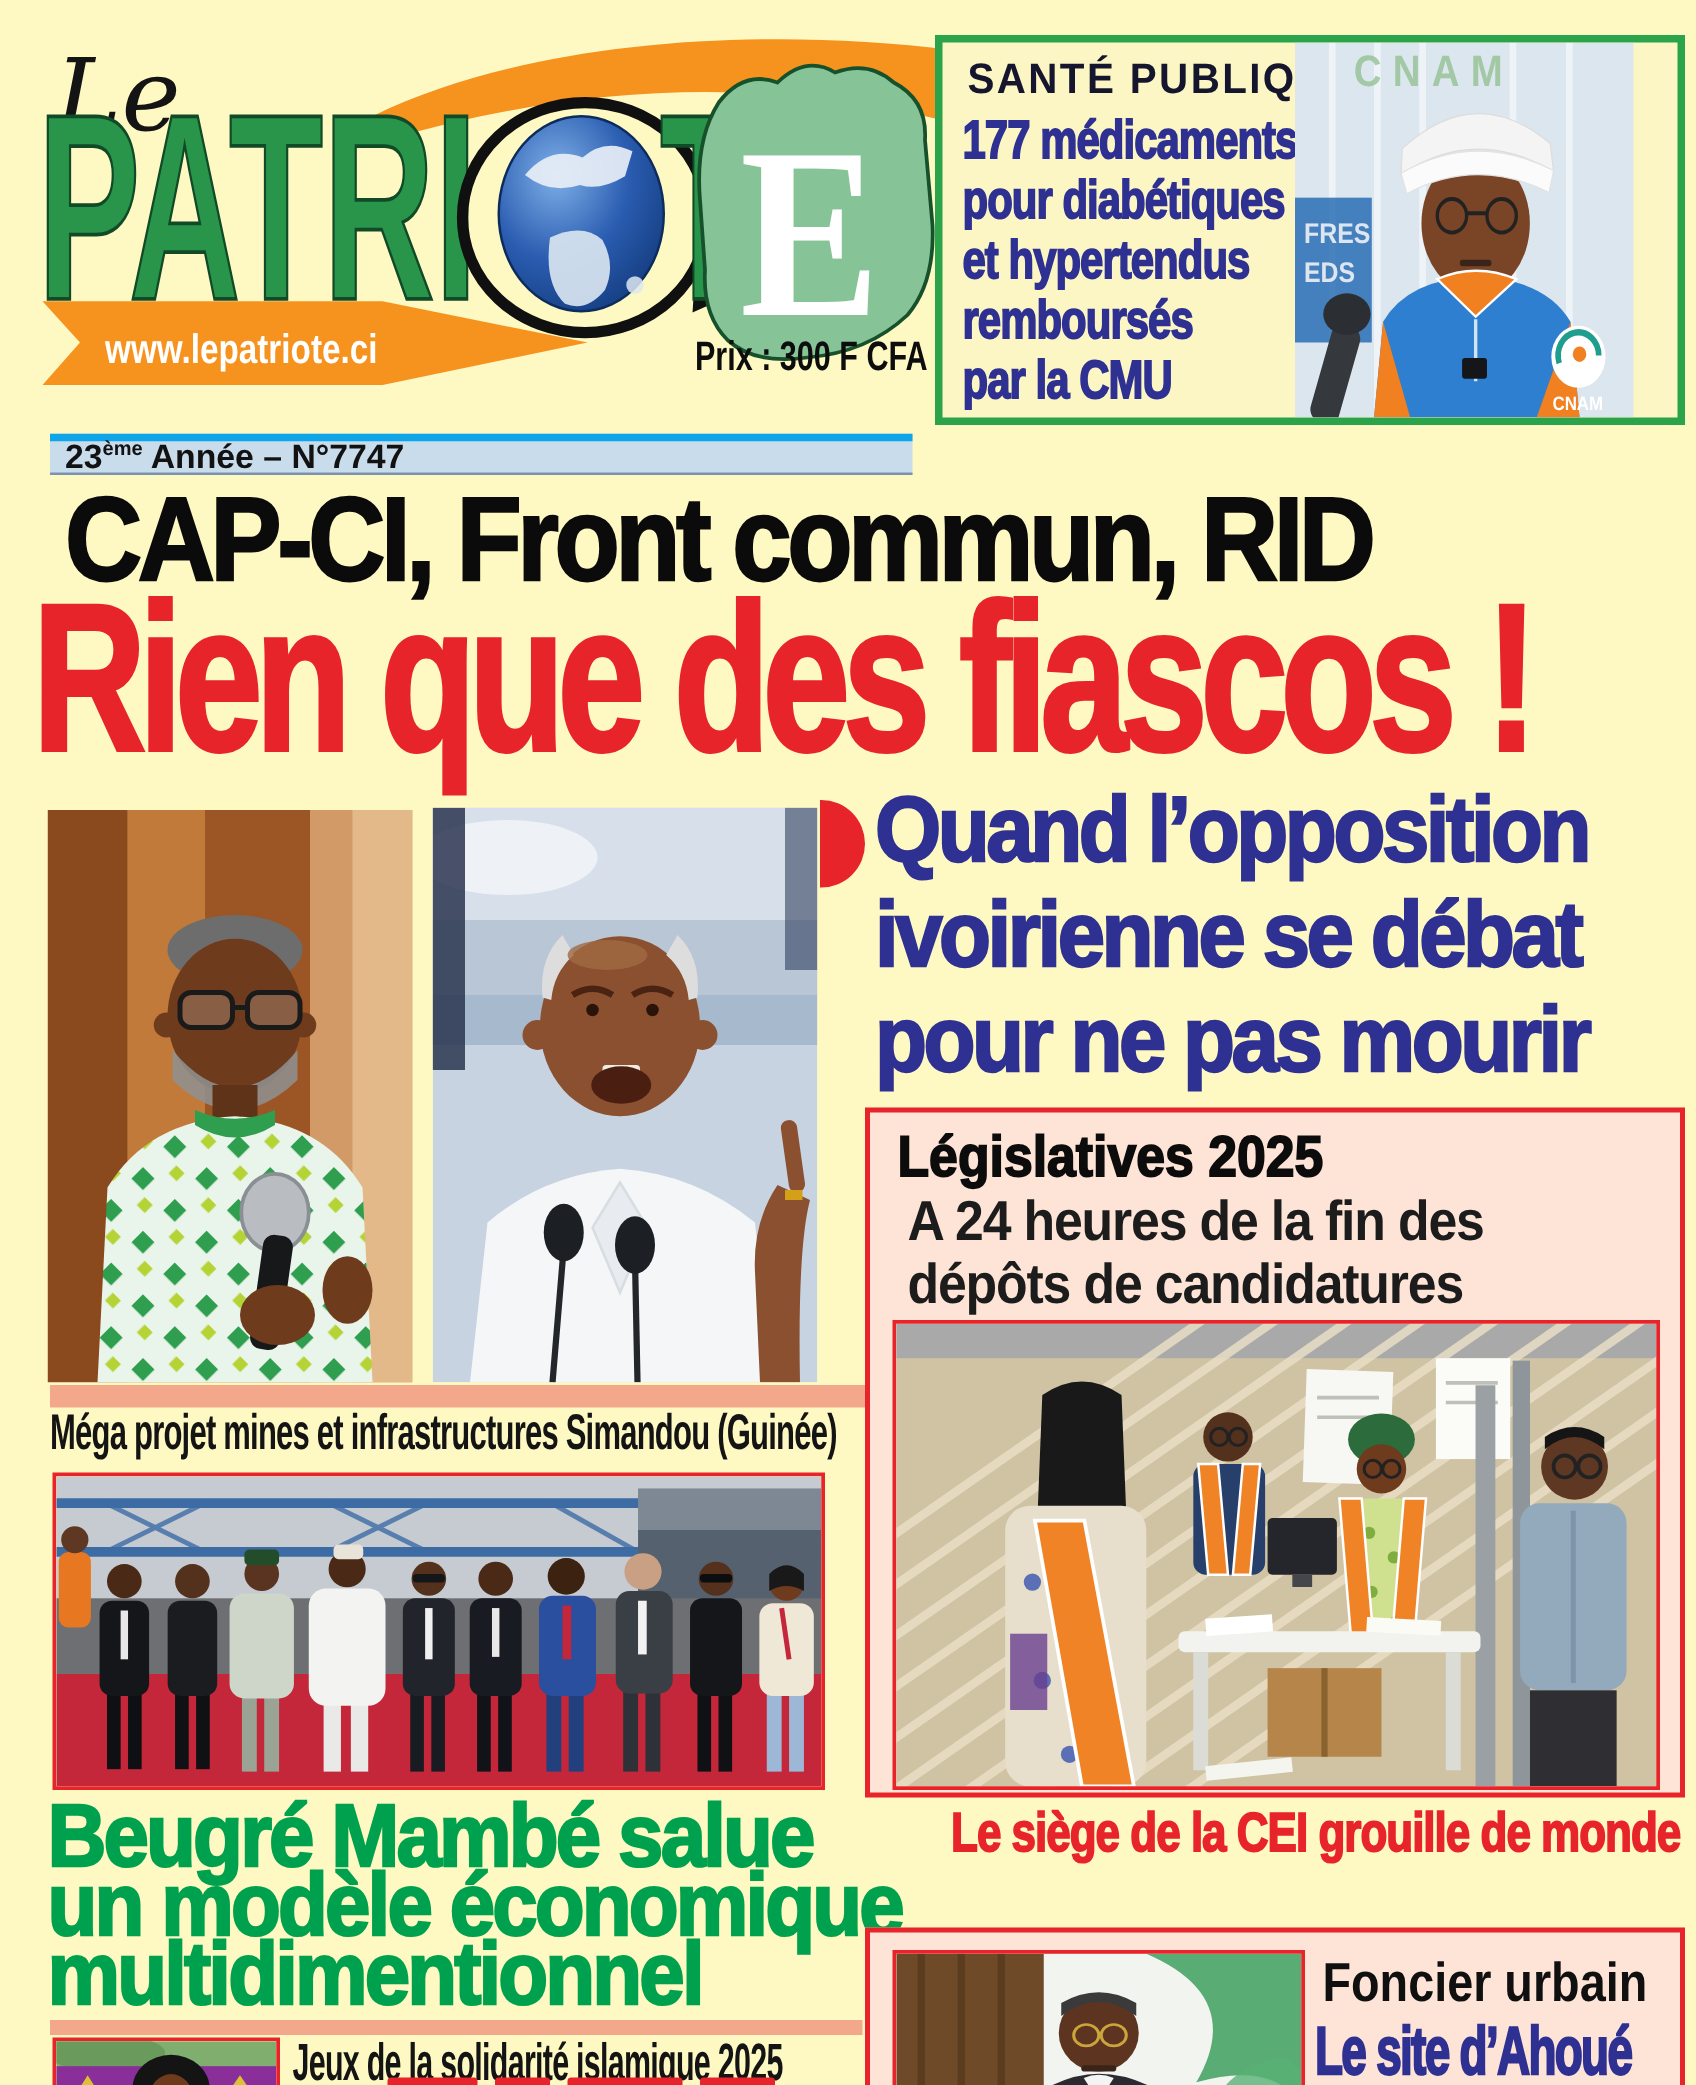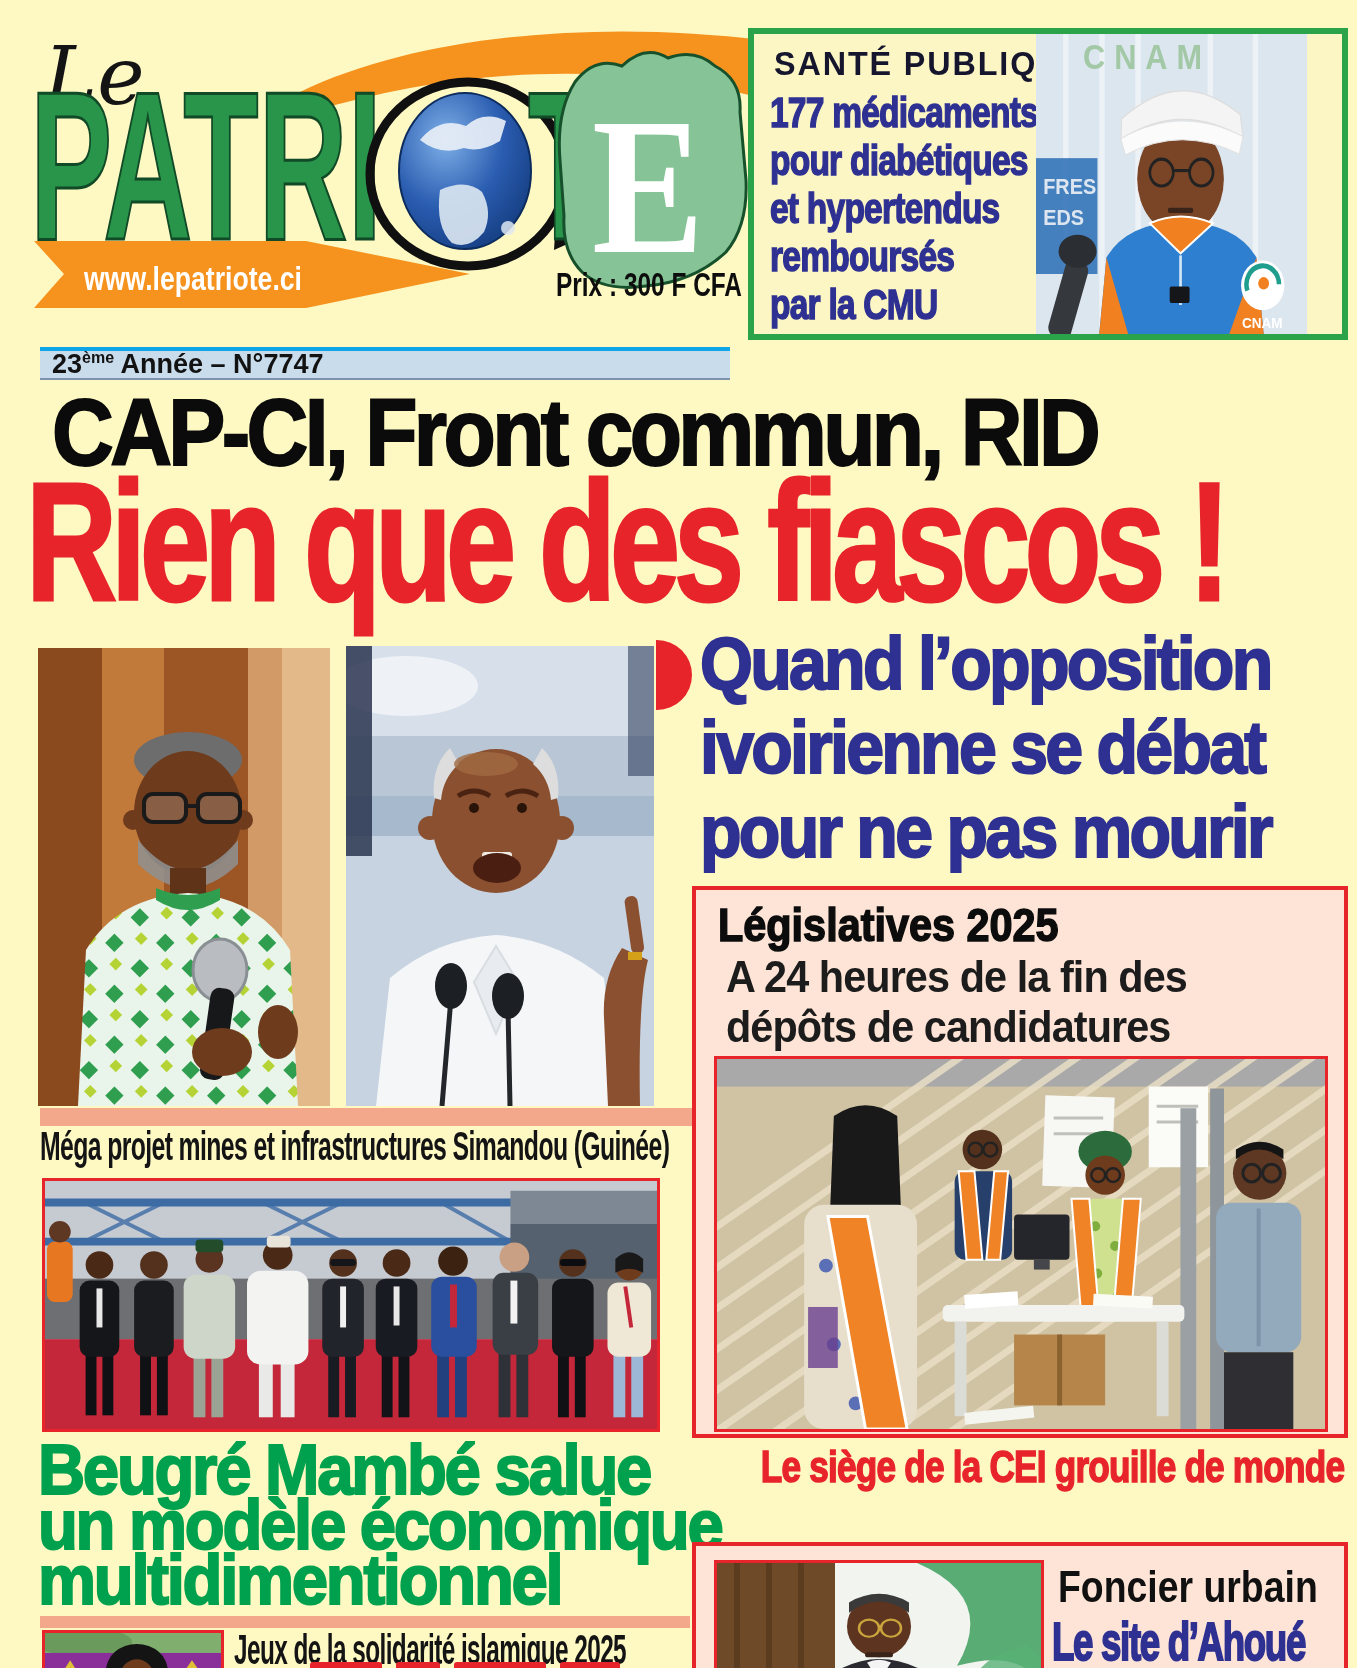--- a/index.html
+++ b/index.html
@@ -10,21 +10,21 @@
 .nowrap{white-space:nowrap}
 svg text{font-family:"Liberation Sans",sans-serif}
 svg text.serif{font-family:"Liberation Serif",serif}
 svg text.script{font-family:"DejaVu Serif",serif;font-style:italic}
 
 
 #masthead-art{left:0;top:14;width:762px;height:336px}
 
 
 #datebar{left:40px;top:347px;width:690px;height:33px;background:#c9dcec;
-  border-top:4px solid #0ea5e9;border-bottom:2px solid #7d93ad;
+  border-top:6px solid #0ea5e9;border-bottom:2px solid #7d93ad;
   display:flex;align-items:center;justify-content:space-between;padding:0 12px;
   font-size:27px;font-weight:bold;color:#121212}
 #datebar .sup{font-size:16px;vertical-align:super}
 
 
 #lead-kicker{left:52px;top:378px;font-size:95px;font-weight:900;color:#0b0b0b;
   letter-spacing:-4px;transform:scaleX(.90);transform-origin:0 0;-webkit-text-stroke:2px #0b0b0b}
 #lead-headline{left:26px;top:446px;font-size:168px;font-weight:900;color:#e8242b;
   letter-spacing:-8px;transform:scaleX(.75);transform-origin:0 0;-webkit-text-stroke:3px #e8242b}
 #lead-deck{left:700px;top:622px;font-size:74px;font-weight:900;color:#2e3192;line-height:84px;

